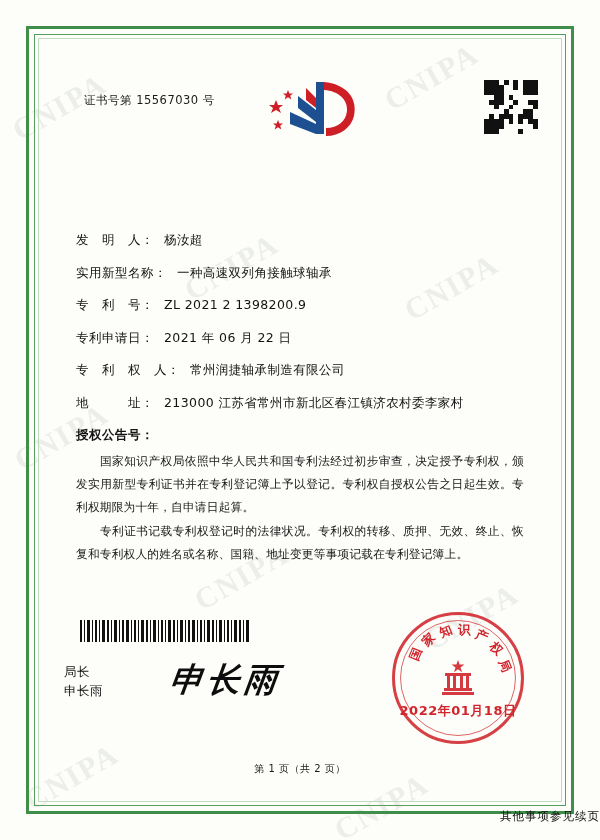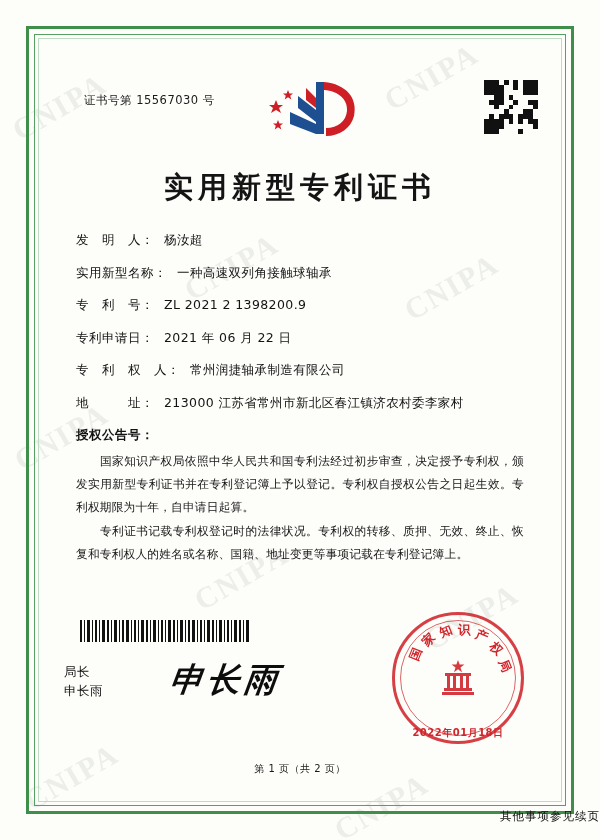--- a/index.html
+++ b/index.html
@@ -260,23 +260,23 @@
     top: 50%;
     font-size: 12.5px;
     font-weight: bold;
     color: #d0252b;
     font-family: "DejaVu Sans", sans-serif;
     transform-origin: 0 0;
   }
   .seal-date {
     position: absolute;
     left: 50%;
-    bottom: 4px;
+    bottom: 24px;
     transform: translateX(-50%);
-    font-size: 10px;
+    font-size: 13px;
     color: #d0252b;
     white-space: nowrap;
     font-weight: bold;
     letter-spacing: 0.5px;
   }
 
   .page-no {
     position: absolute;
     left: 0;
     right: 0;
@@ -462,21 +462,20 @@
           <i></i>
           <i></i>
           <i></i>
           <i class="on"></i>
           <i></i>
           <i></i>
           <i></i>
         </div>
     </div>
 
-    <div class="title">实用新型专利证书</div>
 
     <div class="fields">
 
       <div class="field-row">
         <span class="f-label">发　明　人：</span>
         <span class="f-value">杨汝超</span>
       </div>
 
       <div class="field-row">
         <span class="f-label">实用新型名称：</span>

